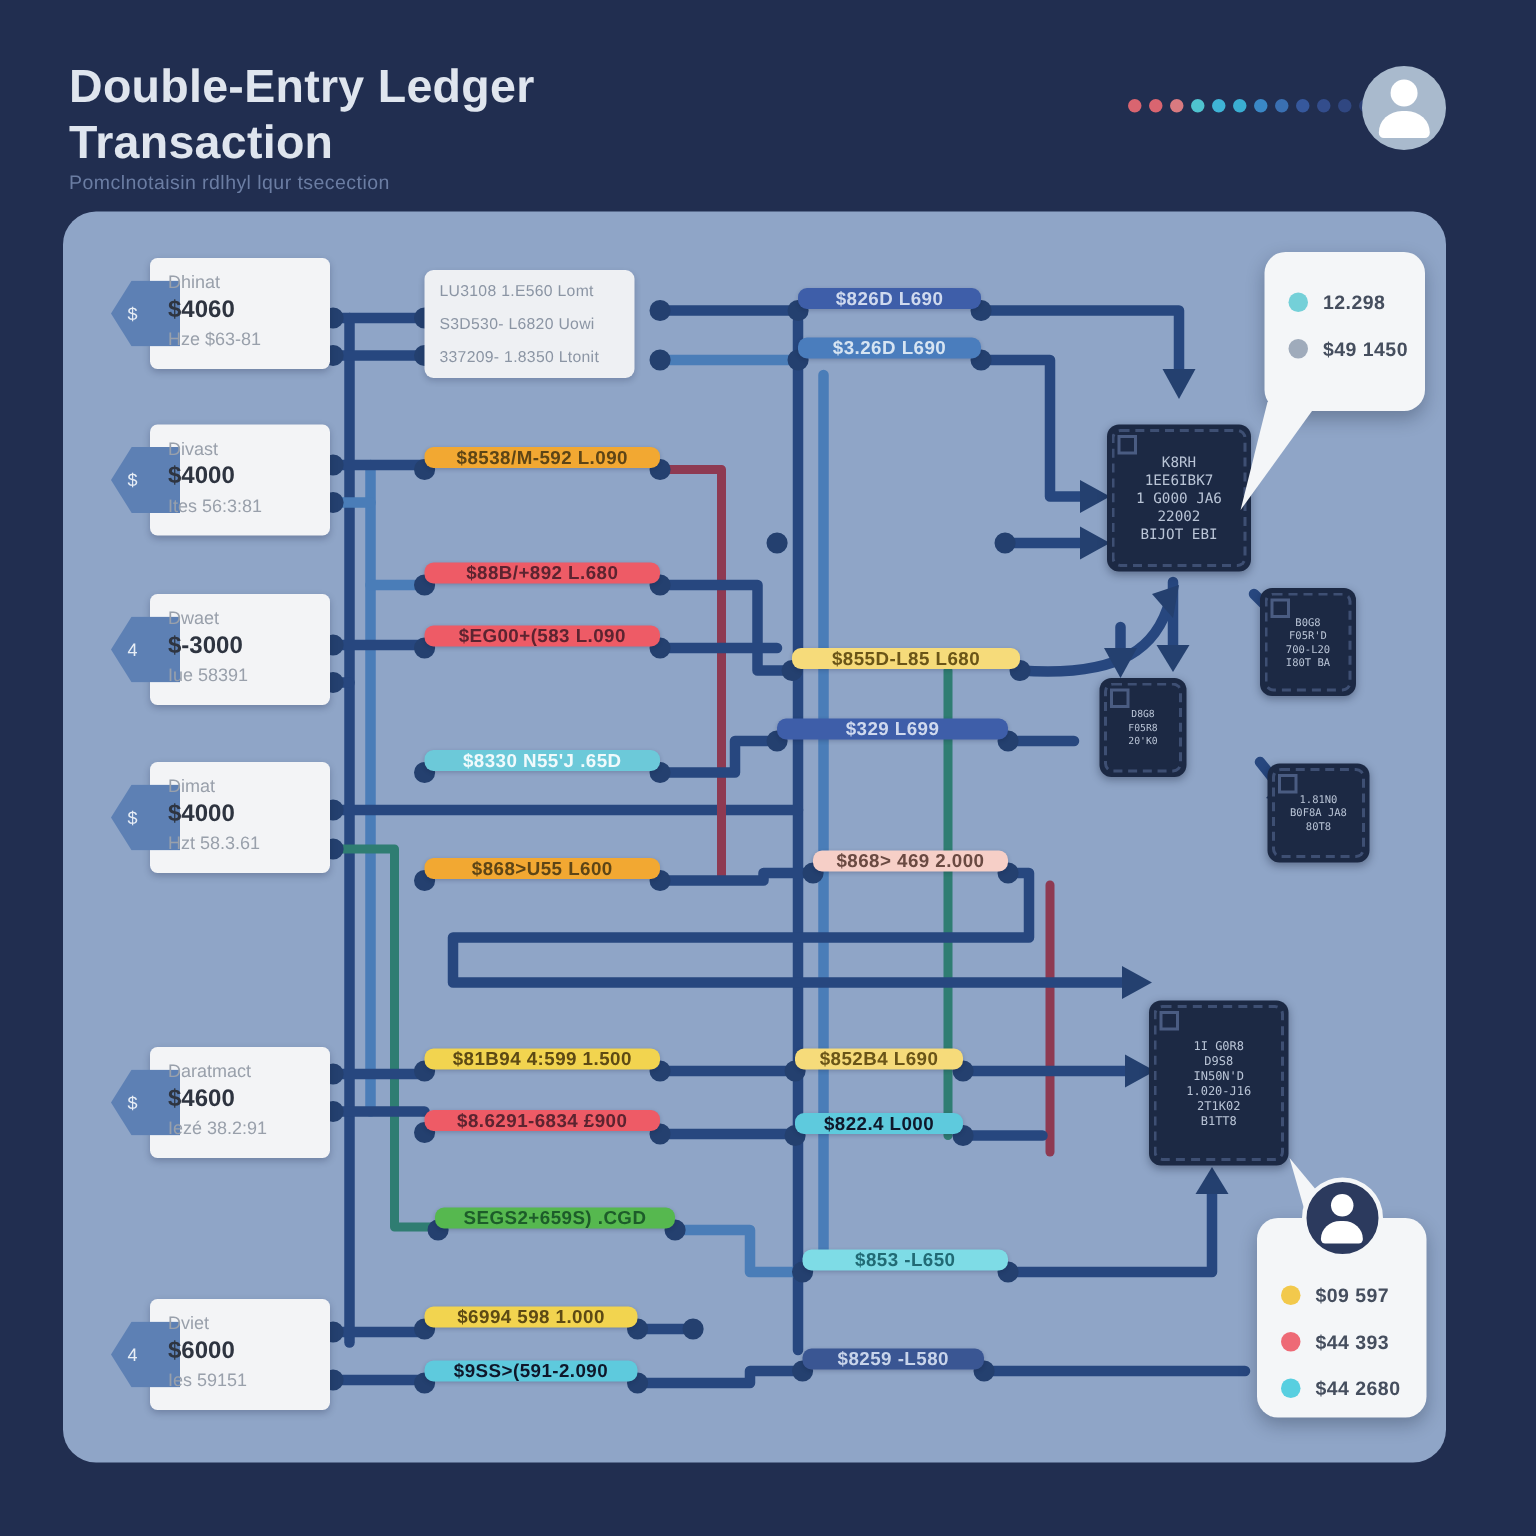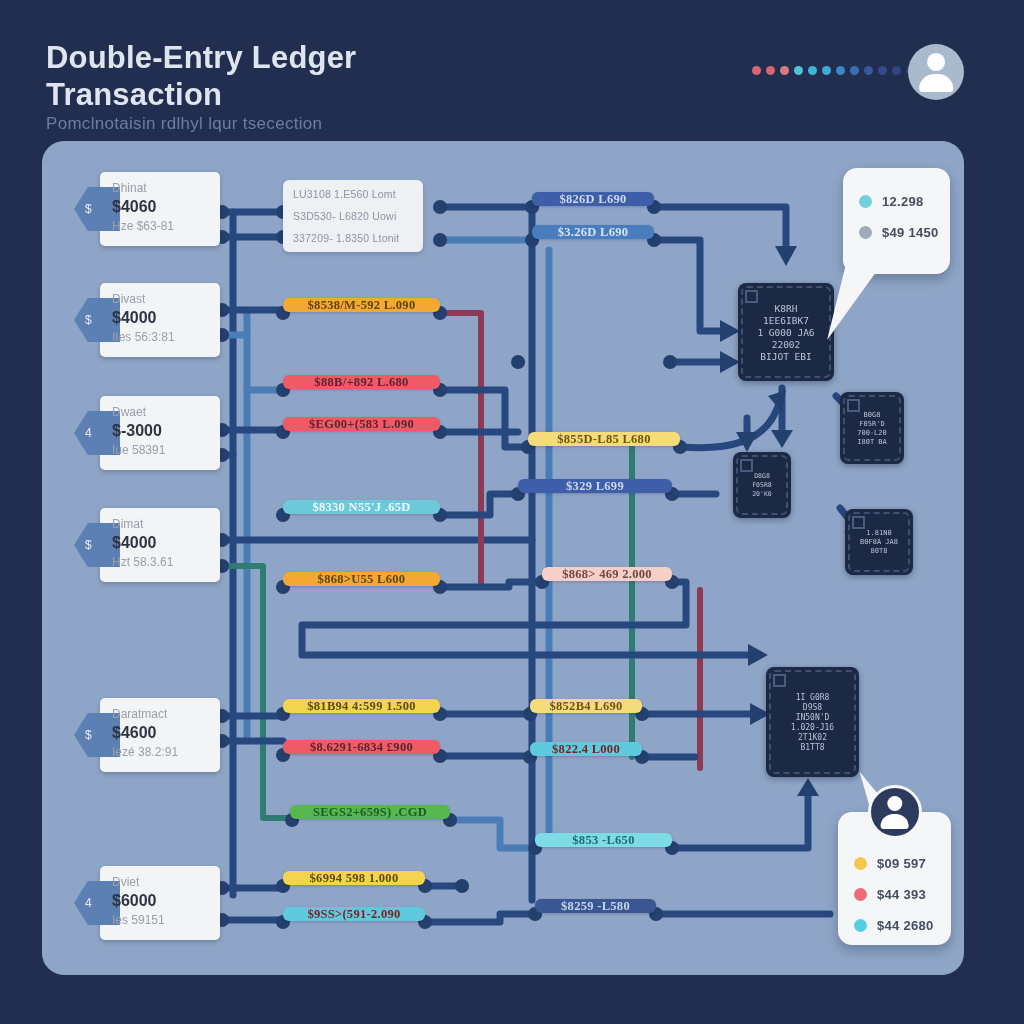--- a/index.html
+++ b/index.html
@@ -1,21 +1,21 @@
 <!DOCTYPE html>
 <html><head>
 <meta charset="utf-8">
 <style>
   html,body{margin:0;padding:0;background:#212e50;width:1024px;height:1024px;overflow:hidden;
     font-family:"Liberation Sans",sans-serif;}
   .stage{position:relative;width:1024px;height:1024px;}
   
   .title{position:absolute;left:46px;top:40px;width:370px;font-size:31px;font-weight:bold;
     color:#dfe5ee;line-height:1.18;letter-spacing:.2px;}
-  .subtitle{position:absolute;left:46px;top:114px;font-size:17px;color:#6b7da3;letter-spacing:.3px;}
+  .subtitle{position:absolute;left:46px;top:114px;font-size:13px;color:#6b7da3;letter-spacing:.3px;}
   .hdr-dots{position:absolute;left:752px;top:66px;display:flex;gap:5px;}
   .hdr-dots span{width:9px;height:9px;border-radius:50%;display:block;}
   .avatar{position:absolute;border-radius:50%;}
   .picon{position:absolute;inset:0;}
   .p-head{position:absolute;left:50%;top:16%;width:32%;height:32%;transform:translateX(-50%);
     border-radius:50%;background:#fff;}
   .p-body{position:absolute;left:50%;bottom:14%;width:60%;height:32%;transform:translateX(-50%);
     border-radius:46% 46% 10% 10% / 80% 80% 20% 20%;background:#fff;}
   
   .panel{position:absolute;left:42px;top:141px;width:922px;height:834px;background:#8fa5c7;
@@ -37,27 +37,27 @@
   .acct .amt{font-size:16px;font-weight:bold;color:#2e3440;margin-bottom:3px;}
   .acct .meta{font-size:12px;color:#99a0ab;}
   
   .entry{position:absolute;left:283px;top:180px;width:140px;height:72px;background:#eef0f3;
     border-radius:6px;z-index:2;box-shadow:0 2px 4px rgba(15,25,55,.2);padding:8px 10px;
     box-sizing:border-box;display:flex;flex-direction:column;justify-content:space-between;}
   .entry span{font-size:10.5px;color:#8b95a4;letter-spacing:.2px;white-space:nowrap;}
   
   .lbl{position:absolute;height:14px;border-radius:6px;display:flex;align-items:center;
     justify-content:center;font-size:12.5px;font-weight:bold;letter-spacing:.3px;z-index:2;
-    box-shadow:0 1px 3px rgba(15,25,55,.22);padding:0 8px;box-sizing:border-box;white-space:nowrap;font-family:Liberation Serif, serif;}
+    box-shadow:0 1px 3px rgba(15,25,55,.22);padding:0 8px;box-sizing:border-box;white-space:nowrap;}
   .c-orange{background:#f2a832;color:#5d4516;}
   .c-red{background:#ee5b66;color:#5c2430;}
   .c-teal{background:#6cc9d9;color:#f0fafc;}
   .c-yellow{background:#f2d44f;color:#5d4a14;}
   .c-green{background:#56b84f;color:#1d5c2a;}
-  .c-cyan{background:#5ecadd;color:#7f1d1d;}
+  .c-cyan{background:#5ecadd;color:#0f172a;}
   .c-navy{background:#3e5ea9;color:#cfd9ee;}
   .c-blue{background:#4a7dbd;color:#d6e4f2;}
   .c-yellow2{background:#f6db7a;color:#6a5518;}
   .c-pink{background:#f6cfc7;color:#6a4a42;}
   .c-cyan2{background:#7edce6;color:#216a74;}
   .c-navy2{background:#3a5693;color:#c8d4ea;}
   
   .qr{position:absolute;background:#1c2944;border-radius:8px;z-index:2;color:#b9c4d6;
     font-family:"DejaVu Sans Mono",monospace;display:flex;flex-direction:column;align-items:center;
     justify-content:center;gap:1px;box-shadow:0 2px 6px rgba(10,18,40,.35);}

